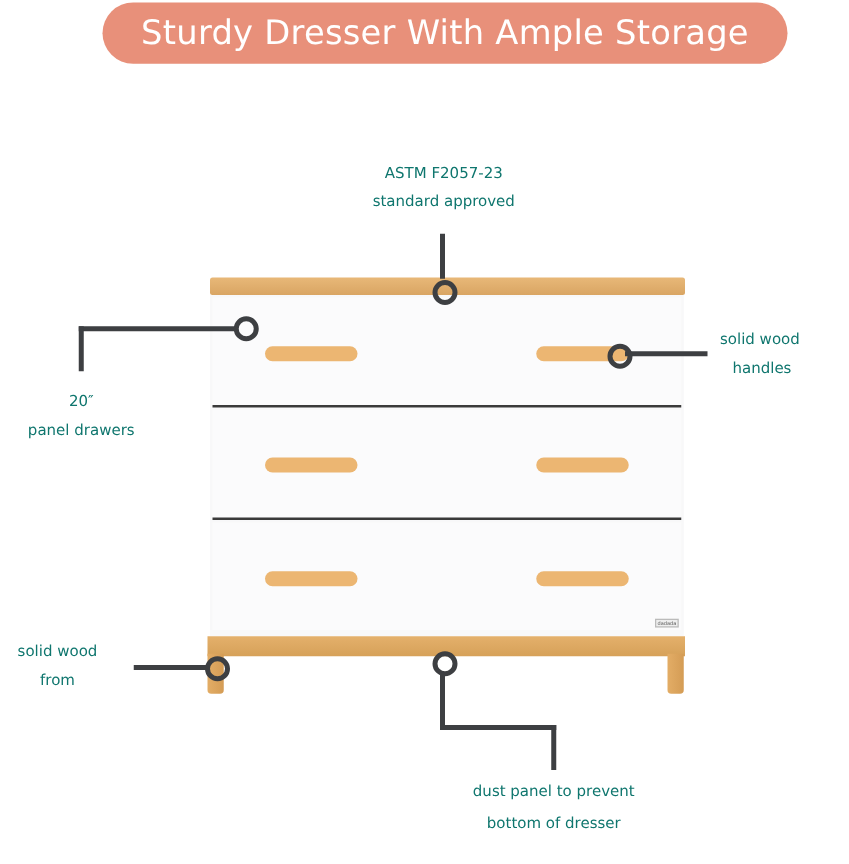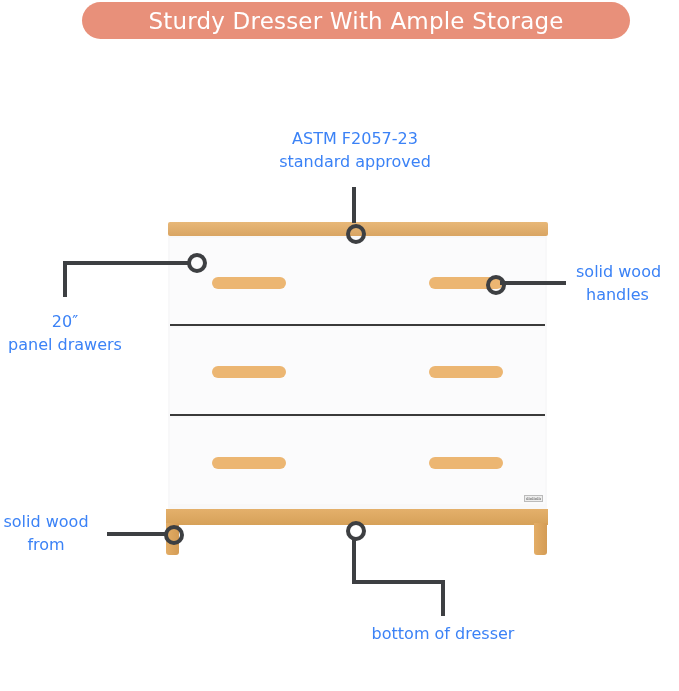--- a/index.html
+++ b/index.html
@@ -1,19 +1,19 @@
 <!DOCTYPE html>
 <html><head>
 <meta charset="utf-8">
 <style>
   html, body { margin:0; padding:0; background:#ffffff; }
   body { width:679px; height:691px; position:relative; overflow:hidden; font-family:"DejaVu Sans", sans-serif; color:#2b2b2b; }
   .abs { position:absolute; }
-  .banner { left:82px; top:2px; width:548px; height:37px; border-radius:25px; background:#e8907a; color:#fff; font-size:23px; display:flex; align-items:center; justify-content:center; letter-spacing:0.2px; }
-  .label { font-size:16px; line-height:23px; text-align:center; color:#3b82f6; white-space:nowrap; }
+  .banner { left:82px; top:2px; width:548px; height:49px; border-radius:25px; background:#e8907a; color:#fff; font-size:27px; display:flex; align-items:center; justify-content:center; letter-spacing:0.2px; }
+  .label { font-size:12px; line-height:23px; text-align:center; color:#0f766e; white-space:nowrap; }
   .line { background:#3d3f42; position:absolute; }
   .ring { position:absolute; width:12px; height:12px; border:4px solid #3d3f42; border-radius:50%; }
   .top { left:168px; top:222px; width:380px; height:14px; background:linear-gradient(#e8b878,#d9a563); border-radius:2px; }
   .body { left:168px; top:236px; width:379px; height:273px; background:#f8f8f9; }
   .drawer { position:absolute; left:2px; width:375px; height:86px; background:#fbfbfc; border-bottom:2px solid #3a3a3a; }
   .handle { position:absolute; width:74px; height:12px; border-radius:6px; background:#ecb672; }
   .base { left:166px; top:509px; width:382px; height:16px; background:linear-gradient(#e4b06b,#d6a159); }
   .leg { width:13px; height:32px; background:linear-gradient(90deg,#e3ad66,#d49c55); border-radius:0 0 3px 3px; }
   .tag { font-size:4px; background:#eee; border:1px solid #bbb; color:#555; padding:0 1px; }
 </style>
@@ -74,14 +74,15 @@
 <div class="abs label" style="left:0px;top:510px;width:92px;">
   <div>solid wood</div>
   <div>from</div>
 </div>
 
 <div class="ring" style="left:346px;top:521px;"></div>
 <div class="line" style="left:352px;top:538px;width:4px;height:46px;"></div>
 <div class="line" style="left:352px;top:580px;width:93px;height:4px;"></div>
 <div class="line" style="left:441px;top:580px;width:4px;height:36px;"></div>
 <div class="abs label" style="left:330px;top:621px;width:226px;line-height:25px;">
+  <div>dust panel to prevent</div>
   <div>bottom of dresser</div>
 </div>
 
 </body></html>

